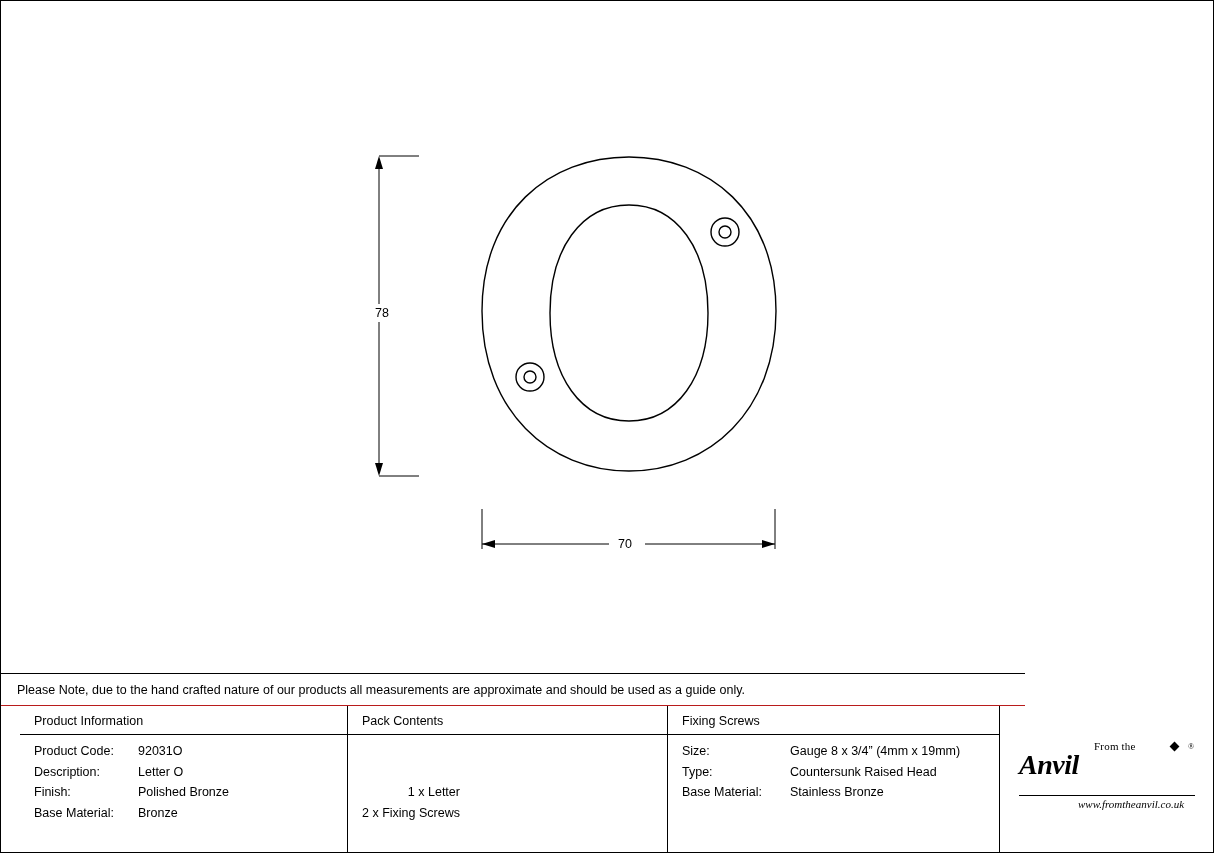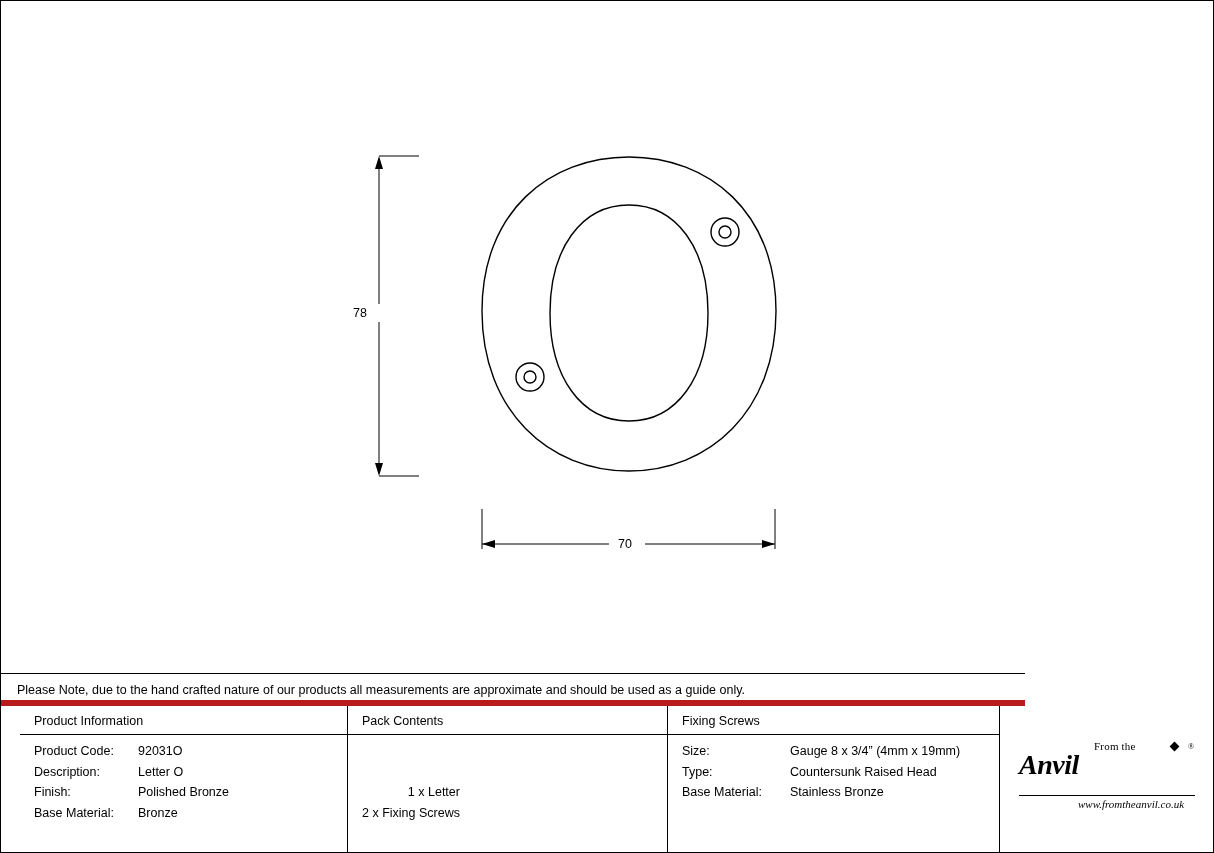--- a/index.html
+++ b/index.html
@@ -34,21 +34,21 @@
   }
 
   
   #note-row {
     position: absolute;
     left: 0;
     top: 672px;
     width: 1024px;
     height: 33px;
     border-top: 1px solid #000;
-    border-bottom: 6px solid #b91c1c;
+    border-bottom: 1px solid #b91c1c;
     box-sizing: border-box;
   }
   #note-text {
     position: absolute;
     left: 16px;
     top: 9px;
     font-size: 12.5px;
     line-height: 14px;
     white-space: nowrap;
   }
@@ -208,21 +208,21 @@
         <line x1="481" y1="508" x2="481" y2="548"></line>
         <line x1="774" y1="508" x2="774" y2="548"></line>
         <polygon points="481,543 494,539 494,547" fill="#000" stroke="none"></polygon>
         <polygon points="774,543 761,539 761,547" fill="#000" stroke="none"></polygon>
       </g>
 
       <rect x="364" y="303" width="30" height="18" fill="#fff" stroke="none"></rect>
       <rect x="608" y="534" width="36" height="18" fill="#fff" stroke="none"></rect>
     </svg>
 
-    <div style="position:absolute; left:352px; top:305px; font-size:12.5px;">78</div>
+    <div style="position:absolute; left:374px; top:305px; font-size:12.5px;">78</div>
     <div style="position:absolute; left:617px; top:536px; font-size:12.5px;">70</div>
   </div>
 
   <div id="note-row">
     <div id="note-text">Please Note, due to the hand crafted nature of our products all measurements are approximate and should be used as a guide only.</div>
   </div>
 
   <div id="info-row">
 
     <div class="info-col" id="col-product">

